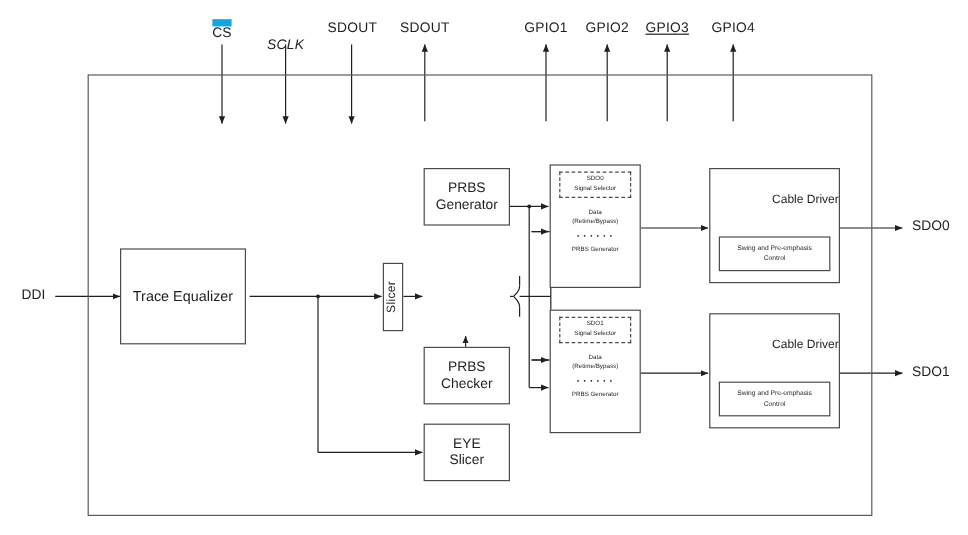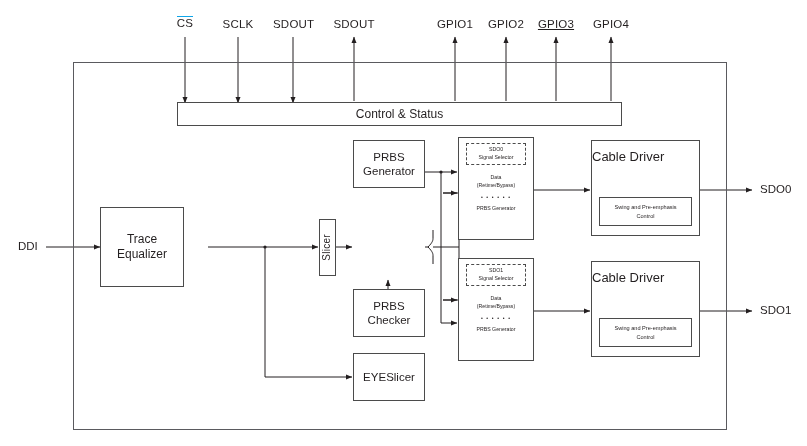--- a/index.html
+++ b/index.html
@@ -14,21 +14,21 @@
   svg#wires{position:absolute;left:0;top:0;width:807px;height:446px;}
 
   .pinlabel{
     position:absolute;
     font-size:11.5px;
     color:#231f20;
     white-space:nowrap;
     text-align:center;
     letter-spacing:.2px;
   }
-  .overbar{border-top:1px solid #0ea5e9;padding-top:0px;display:inline-block;line-height:1.05;}
+  .overbar{border-top:6px solid #0ea5e9;padding-top:0px;display:inline-block;line-height:1.05;}
 
   .blk{
     position:absolute;
     border:1px solid #4b4b4b;
     background:#ffffff;
     box-sizing:border-box;
     display:flex;
     align-items:center;
     justify-content:center;
     text-align:center;
@@ -45,23 +45,23 @@
   .ctrlstatus{font-size:12px;}
   .big{font-size:12px;}
   .slicer{
     writing-mode:vertical-rl;
     transform:rotate(180deg);
     font-size:10px;
     letter-spacing:.3px;
   }
   .cabledriver{
     align-items:flex-start;
-    justify-content:flex-start;
-    padding-top:8px;
-    font-size:13px;
+    justify-content:flex-end;
+    padding-top:20px;
+    font-size:10px;
   }
   .inner-sub{
     position:absolute;
     border:1px solid #4b4b4b;
     box-sizing:border-box;
     display:flex;align-items:center;justify-content:center;
     text-align:center;
     font-size:5.6px;
     line-height:1.45;
     color:#231f20;
@@ -159,56 +159,53 @@
       <line x1="534" y1="311" x2="590" y2="311" marker-end="url(#arr)"></line>
 
       <line x1="700" y1="190" x2="752" y2="190" marker-end="url(#arr)"></line>
       <line x1="700" y1="311" x2="752" y2="311" marker-end="url(#arr)"></line>
     </g>
   </svg>
 
   <div class="pinlabel" style="left:165px;top:16px;width:40px;">
     <span class="overbar">CS</span>
   </div>
-  <div class="pinlabel" style="left:218px;top:18px;width:40px;">SCLK</div>
+  <div class="pinlabel" style="left:218px;top:32px;width:40px;font-style:italic;">SCLK</div>
   <div class="pinlabel" style="left:273px;top:18px;width:40px;">SDOUT</div>
   <div class="pinlabel" style="left:328px;top:18px;width:52px;">SDOUT</div>
   <div class="pinlabel" style="left:430px;top:18px;width:50px;">GPIO1</div>
   <div class="pinlabel" style="left:481px;top:18px;width:50px;">GPIO2</div>
   <div class="pinlabel" style="left:531px;top:18px;width:50px;text-decoration:underline;">GPIO3</div>
   <div class="pinlabel" style="left:586px;top:18px;width:50px;">GPIO4</div>
 
   <div class="outer" style="left:73px;top:62px;width:654px;height:368px;"></div>
 
-  <div class="blk ctrlstatus" style="left:177px;top:102px;width:445px;height:24px;">
-    <span>Control &amp; Status</span>
-  </div>
 
   <div class="iolabel" style="left:18px;top:240px;">DDI</div>
 
-  <div class="blk big" style="left:100px;top:207px;width:84px;height:80px;">
+  <div class="blk big" style="left:100px;top:207px;width:105px;height:80px;">
     <span>Trace Equalizer</span>
   </div>
 
   <div class="blk" style="left:319px;top:219px;width:17px;height:57px;">
     <span class="slicer">Slicer</span>
   </div>
 
 
   <div class="blk" style="left:353px;top:140px;width:72px;height:48px;flex-direction:column;">
     <span>PRBS</span>
     <span>Generator</span>
   </div>
 
   <div class="blk" style="left:353px;top:289px;width:72px;height:48px;flex-direction:column;">
     <span>PRBS</span>
     <span>Checker</span>
   </div>
 
-  <div class="blk" style="left:353px;top:353px;width:72px;height:48px;flex-direction:row;">
+  <div class="blk" style="left:353px;top:353px;width:72px;height:48px;flex-direction:column;">
     <span>EYE</span>
     <span>Slicer</span>
   </div>
 
   <div class="blk" style="left:458px;top:137px;width:76px;height:103px;"></div>
   <div class="selector" style="left:466px;top:143px;width:60px;height:22px;flex-direction:column;">
     <span>SDO0</span>
     <span>Signal Selector</span>
   </div>
   <div class="minitext" style="left:466px;top:174px;width:60px;">Data</div>

